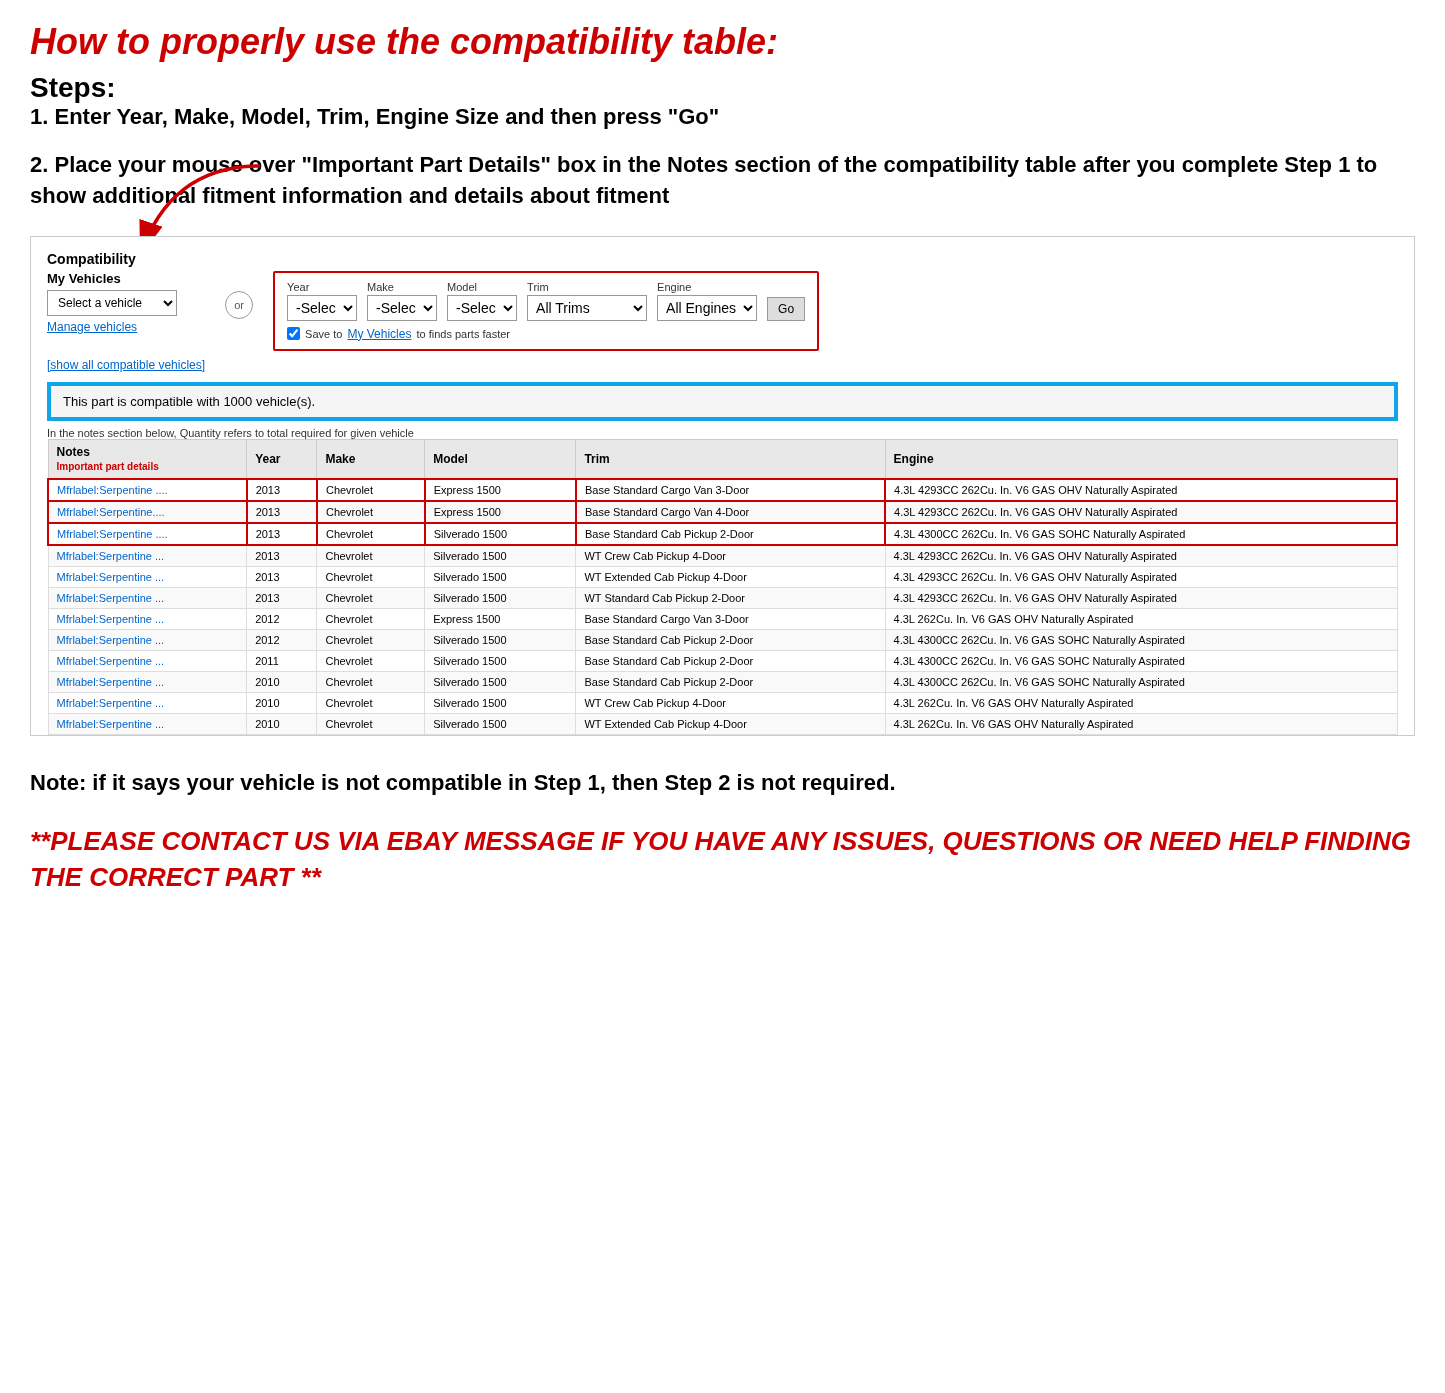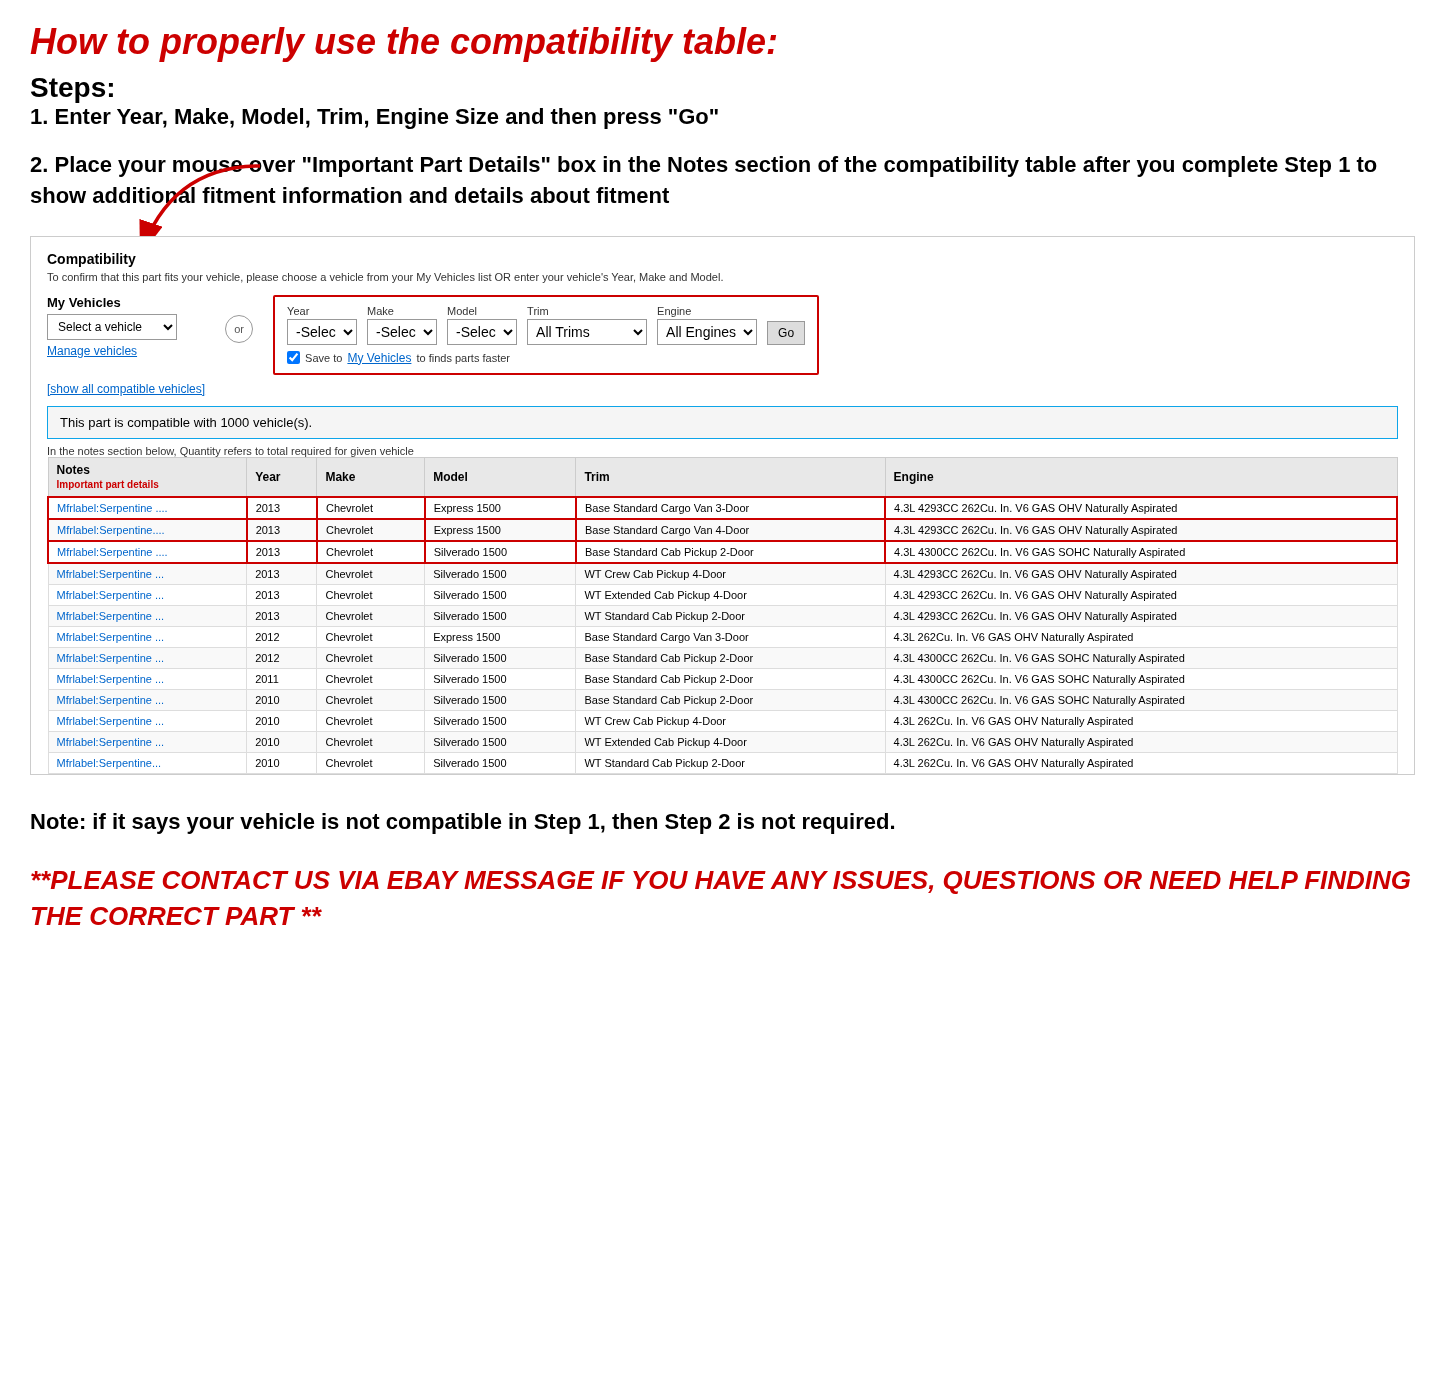--- a/index.html
+++ b/index.html
@@ -149,21 +149,21 @@
       gap: 5px;
       font-size: 11px;
       color: #333;
     }
     .save-checkbox-row a {
       color: #0066cc;
       text-decoration: underline;
     }
     .compatible-note {
       background: #f5f5f5;
-      border: 1px solid #0ea5e9;
+      border: 4px solid #0ea5e9;
       padding: 8px 12px;
       font-size: 13px;
       margin-bottom: 6px;
     }
     .quantity-note {
       font-size: 11px;
       color: #333;
     }
     .compat-table {
       width: 100%;
@@ -243,21 +243,20 @@
     <defs>
       <marker id="arrowhead" markerWidth="10" markerHeight="7" refX="10" refY="3.5" orient="auto">
         <polygon points="0 0, 10 3.5, 0 7" fill="#cc0000"></polygon>
       </marker>
     </defs>
     <path d="M 150 10 Q 60 10 30 100" stroke="#cc0000" stroke-width="3.5" fill="none" marker-end="url(#arrowhead)"></path>
   </svg>
 
   <div class="compatibility-box">
     <div class="compat-title">Compatibility</div>
-    <div class="compat-subtitle">To confirm that this part fits your vehicle, please choose a vehicle from your My Vehicles list OR enter your vehicle's Year, Make and Model.</div>
 
     <div class="compat-form-row">
 
       <div class="my-vehicles-section">
         <span class="my-vehicles-label">My Vehicles</span>
         <div class="vehicle-select-wrapper">
           <select class="vehicle-select">
             <option>Select a vehicle</option>
           </select>
         </div>
@@ -417,28 +416,20 @@
             <td>4.3L 262Cu. In. V6 GAS OHV Naturally Aspirated</td>
           </tr>
           <tr>
             <td class="notes-cell">Mfrlabel:Serpentine ...</td>
             <td>2010</td>
             <td>Chevrolet</td>
             <td>Silverado 1500</td>
             <td>WT Extended Cab Pickup 4-Door</td>
             <td>4.3L 262Cu. In. V6 GAS OHV Naturally Aspirated</td>
           </tr>
-          <tr>
-            <td class="notes-cell">Mfrlabel:Serpentine...</td>
-            <td>2010</td>
-            <td>Chevrolet</td>
-            <td>Silverado 1500</td>
-            <td>WT Standard Cab Pickup 2-Door</td>
-            <td>4.3L 262Cu. In. V6 GAS OHV Naturally Aspirated</td>
-          </tr>
         </tbody>
     </table>
 
   </div>
 </div>
 
 <p class="note-text">Note: if it says your vehicle is not compatible in Step 1, then Step 2 is not required.</p>
 <p class="contact-text">**PLEASE CONTACT US VIA EBAY MESSAGE IF YOU HAVE ANY ISSUES, QUESTIONS OR NEED HELP FINDING THE CORRECT PART **</p>
 
 </body></html>

